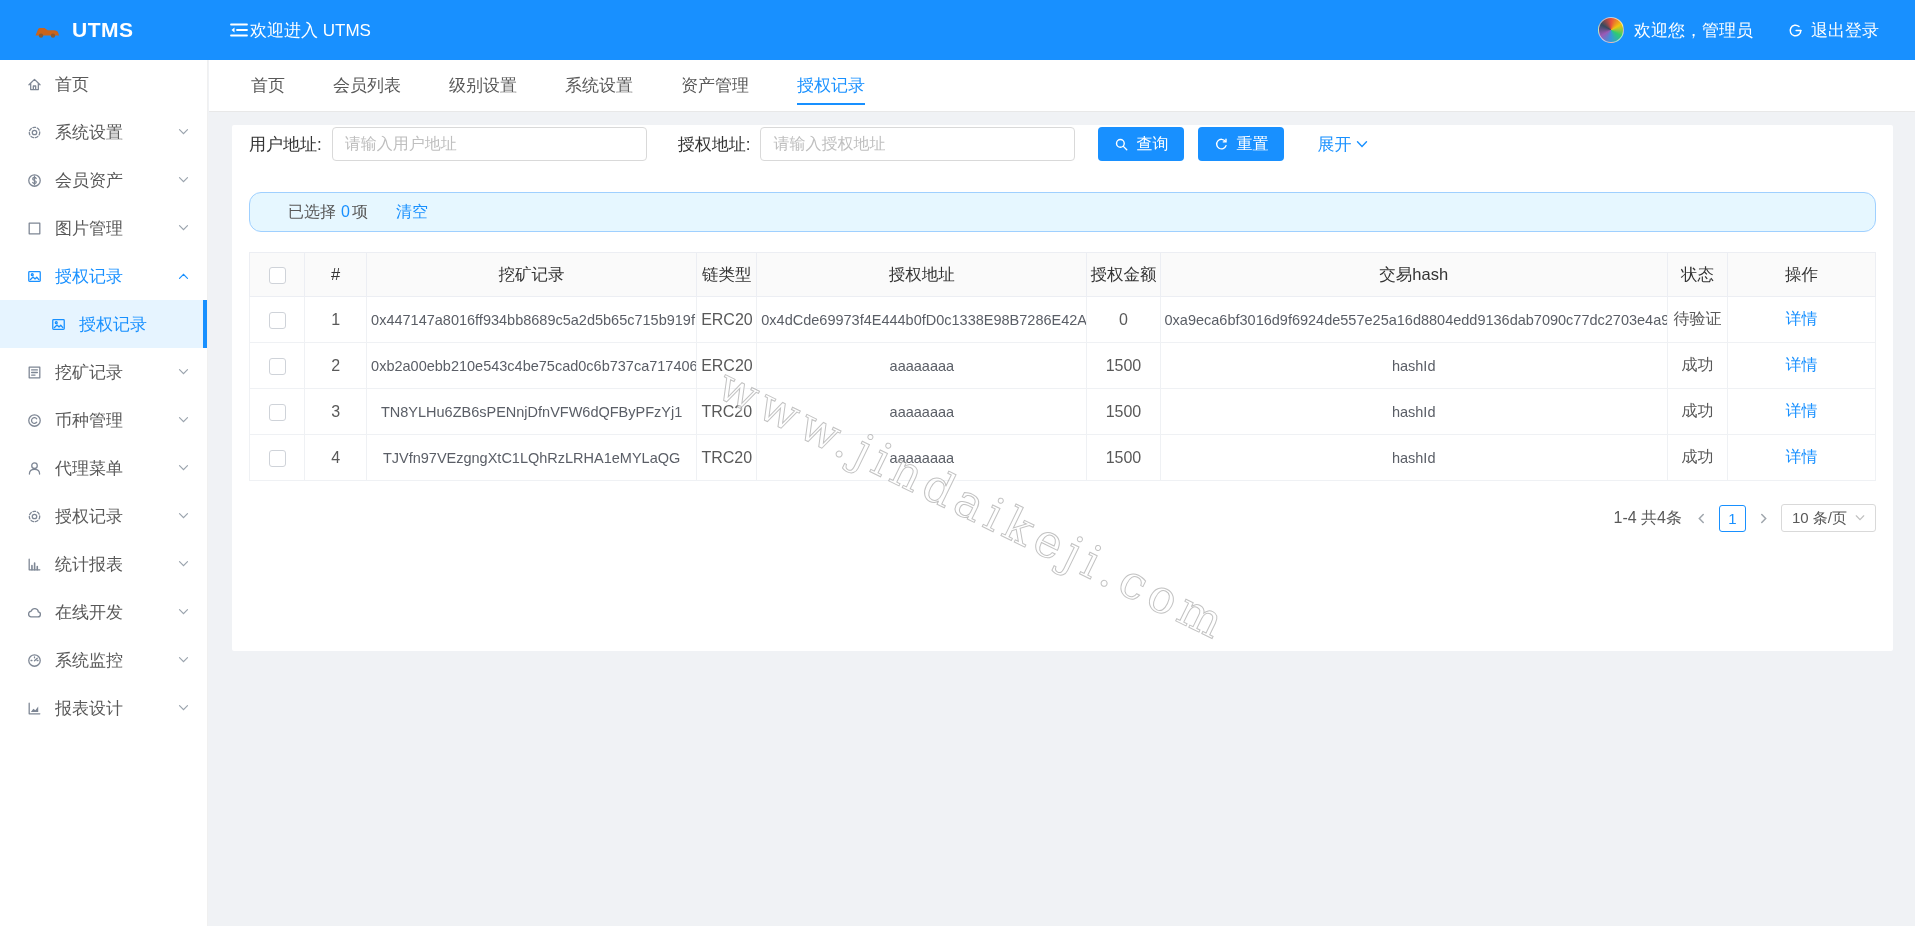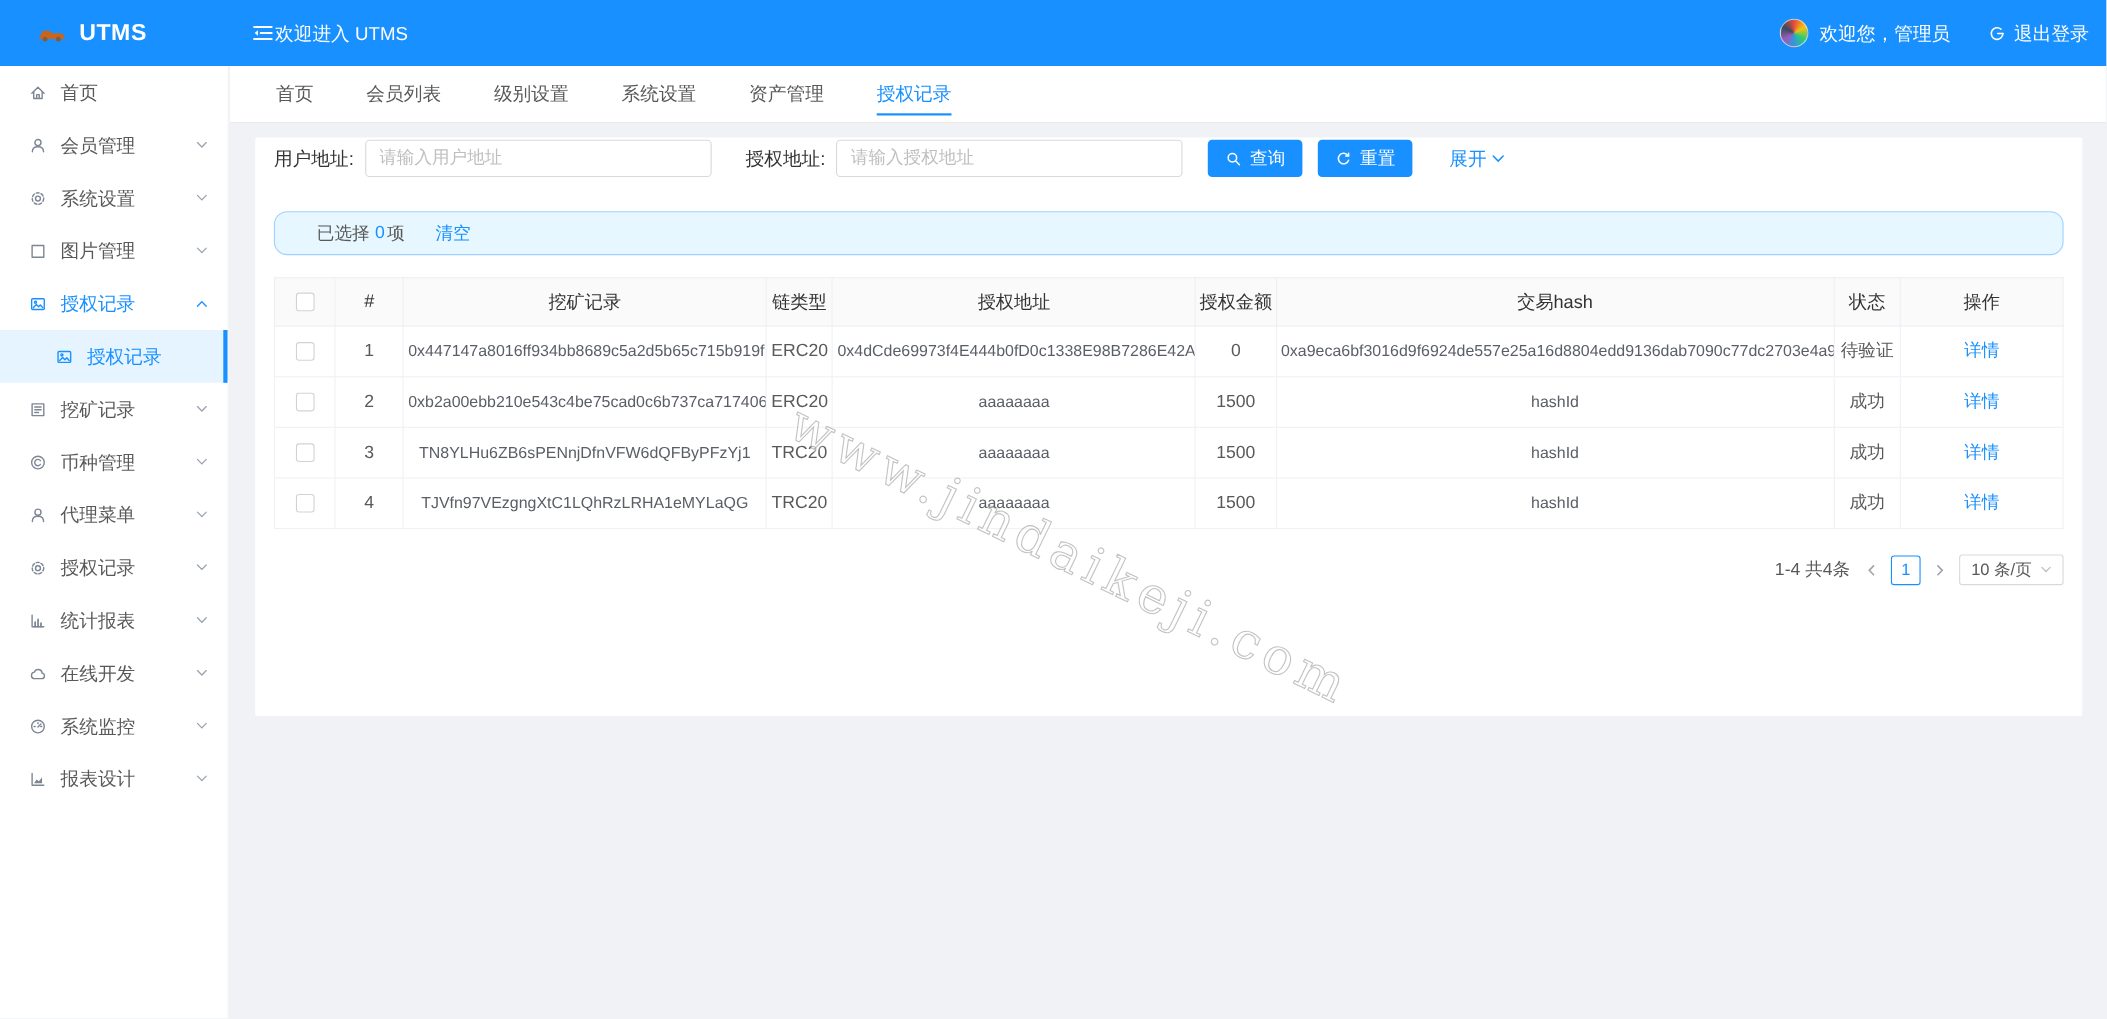--- a/index.html
+++ b/index.html
@@ -23,21 +23,21 @@
   .logo-text { font-size: 21px; font-weight: bold; letter-spacing: 0.5px; }
   .fold { margin-left: 20px; color: #fff; cursor: pointer; }
   .welcome { margin-left: 0; font-size: 17px; }
   .spacer { flex: 1; }
   .user { display: flex; align-items: center; gap: 10px; font-size: 17px; cursor: pointer; }
   .avatar {
     width: 26px; height: 26px; border-radius: 50%;
     background: conic-gradient(#e74c3c, #f1c40f, #2ecc71, #3498db, #9b59b6, #34495e, #e74c3c);
     border: 1px solid rgba(255,255,255,0.6);
   }
-  .logout { display: flex; align-items: center; gap: 7px; font-size: 17px; margin-left: 34px; margin-right: 16px; cursor: pointer; }
+  .logout { display: flex; align-items: center; gap: 7px; font-size: 17px; margin-left: 34px; margin-right: 36px; cursor: pointer; }
 
   
   .sidebar {
     position: absolute; left: 0; top: 60px; bottom: 0; width: 208px;
     background: #fff; border-right: 1px solid #f0f0f0; z-index: 20; overflow: hidden;
   }
   .menu-item {
     height: 48px; display: flex; align-items: center;
     padding: 0 18px 0 26px; font-size: 17px; color: #595959; cursor: pointer;
   }
@@ -196,39 +196,39 @@
           <span class="menu-icon">
             <svg width="17" height="17" viewBox="0 0 16 16" stroke="currentColor" stroke-width="1.2" fill="none" stroke-linecap="round" stroke-linejoin="round">
               <path d="M2.8 8.2 L8 3.2 L13.2 8.2 M4.4 7 V12.8 H11.6 V7 M6.9 12.8 V9.4 h2.2 v3.4"></path>
             </svg>
           </span>
           <span class="menu-label">首页</span>
         </div>
         <div class="menu-item">
           <span class="menu-icon">
             <svg width="17" height="17" viewBox="0 0 16 16" stroke="currentColor" stroke-width="1.2" fill="none" stroke-linecap="round" stroke-linejoin="round">
-              <circle cx="8" cy="5.3" r="2.6"></circle>
-              <path d="M3.2 13.2 c0-2.9 2.1-4.4 4.8-4.4 s4.8 1.5 4.8 4.4"></path>
-            </svg>
-          </span>
-          <span class="menu-label">会员管理</span>
-          <span class="menu-arrow ">
-            <svg width="11" height="8" viewBox="0 0 12 9" stroke="currentColor" stroke-width="1.3" fill="none" stroke-linecap="round">
-              <path d="M1.5 1.8 L6 6.4 L10.5 1.8"></path>
-            </svg>
-          </span>
-        </div>
-        <div class="menu-item">
-          <span class="menu-icon">
-            <svg width="17" height="17" viewBox="0 0 16 16" stroke="currentColor" stroke-width="1.2" fill="none" stroke-linecap="round" stroke-linejoin="round">
               <circle cx="8" cy="8" r="2.1"></circle>
               <circle cx="8" cy="8" r="4.9" stroke-dasharray="2.5 1.7"></circle>
             </svg>
           </span>
           <span class="menu-label">系统设置</span>
+          <span class="menu-arrow ">
+            <svg width="11" height="8" viewBox="0 0 12 9" stroke="currentColor" stroke-width="1.3" fill="none" stroke-linecap="round">
+              <path d="M1.5 1.8 L6 6.4 L10.5 1.8"></path>
+            </svg>
+          </span>
+        </div>
+        <div class="menu-item">
+          <span class="menu-icon">
+            <svg width="17" height="17" viewBox="0 0 16 16" stroke="currentColor" stroke-width="1.2" fill="none" stroke-linecap="round" stroke-linejoin="round">
+              <circle cx="8" cy="8" r="5.4"></circle>
+              <path d="M9.6 6.1c-.4-.7-1-1-1.6-1-1 0-1.7.6-1.7 1.4 0 2 3.4 1 3.4 3 0 .8-.7 1.4-1.7 1.4-.7 0-1.3-.3-1.7-1 M8 4 v8"></path>
+            </svg>
+          </span>
+          <span class="menu-label">会员资产</span>
           <span class="menu-arrow ">
             <svg width="11" height="8" viewBox="0 0 12 9" stroke="currentColor" stroke-width="1.3" fill="none" stroke-linecap="round">
               <path d="M1.5 1.8 L6 6.4 L10.5 1.8"></path>
             </svg>
           </span>
         </div>
         <div class="menu-item">
           <span class="menu-icon">
             <svg width="17" height="17" viewBox="0 0 16 16" stroke="currentColor" stroke-width="1.2" fill="none" stroke-linecap="round" stroke-linejoin="round">
               <rect x="3" y="3" width="10" height="10"></rect>

